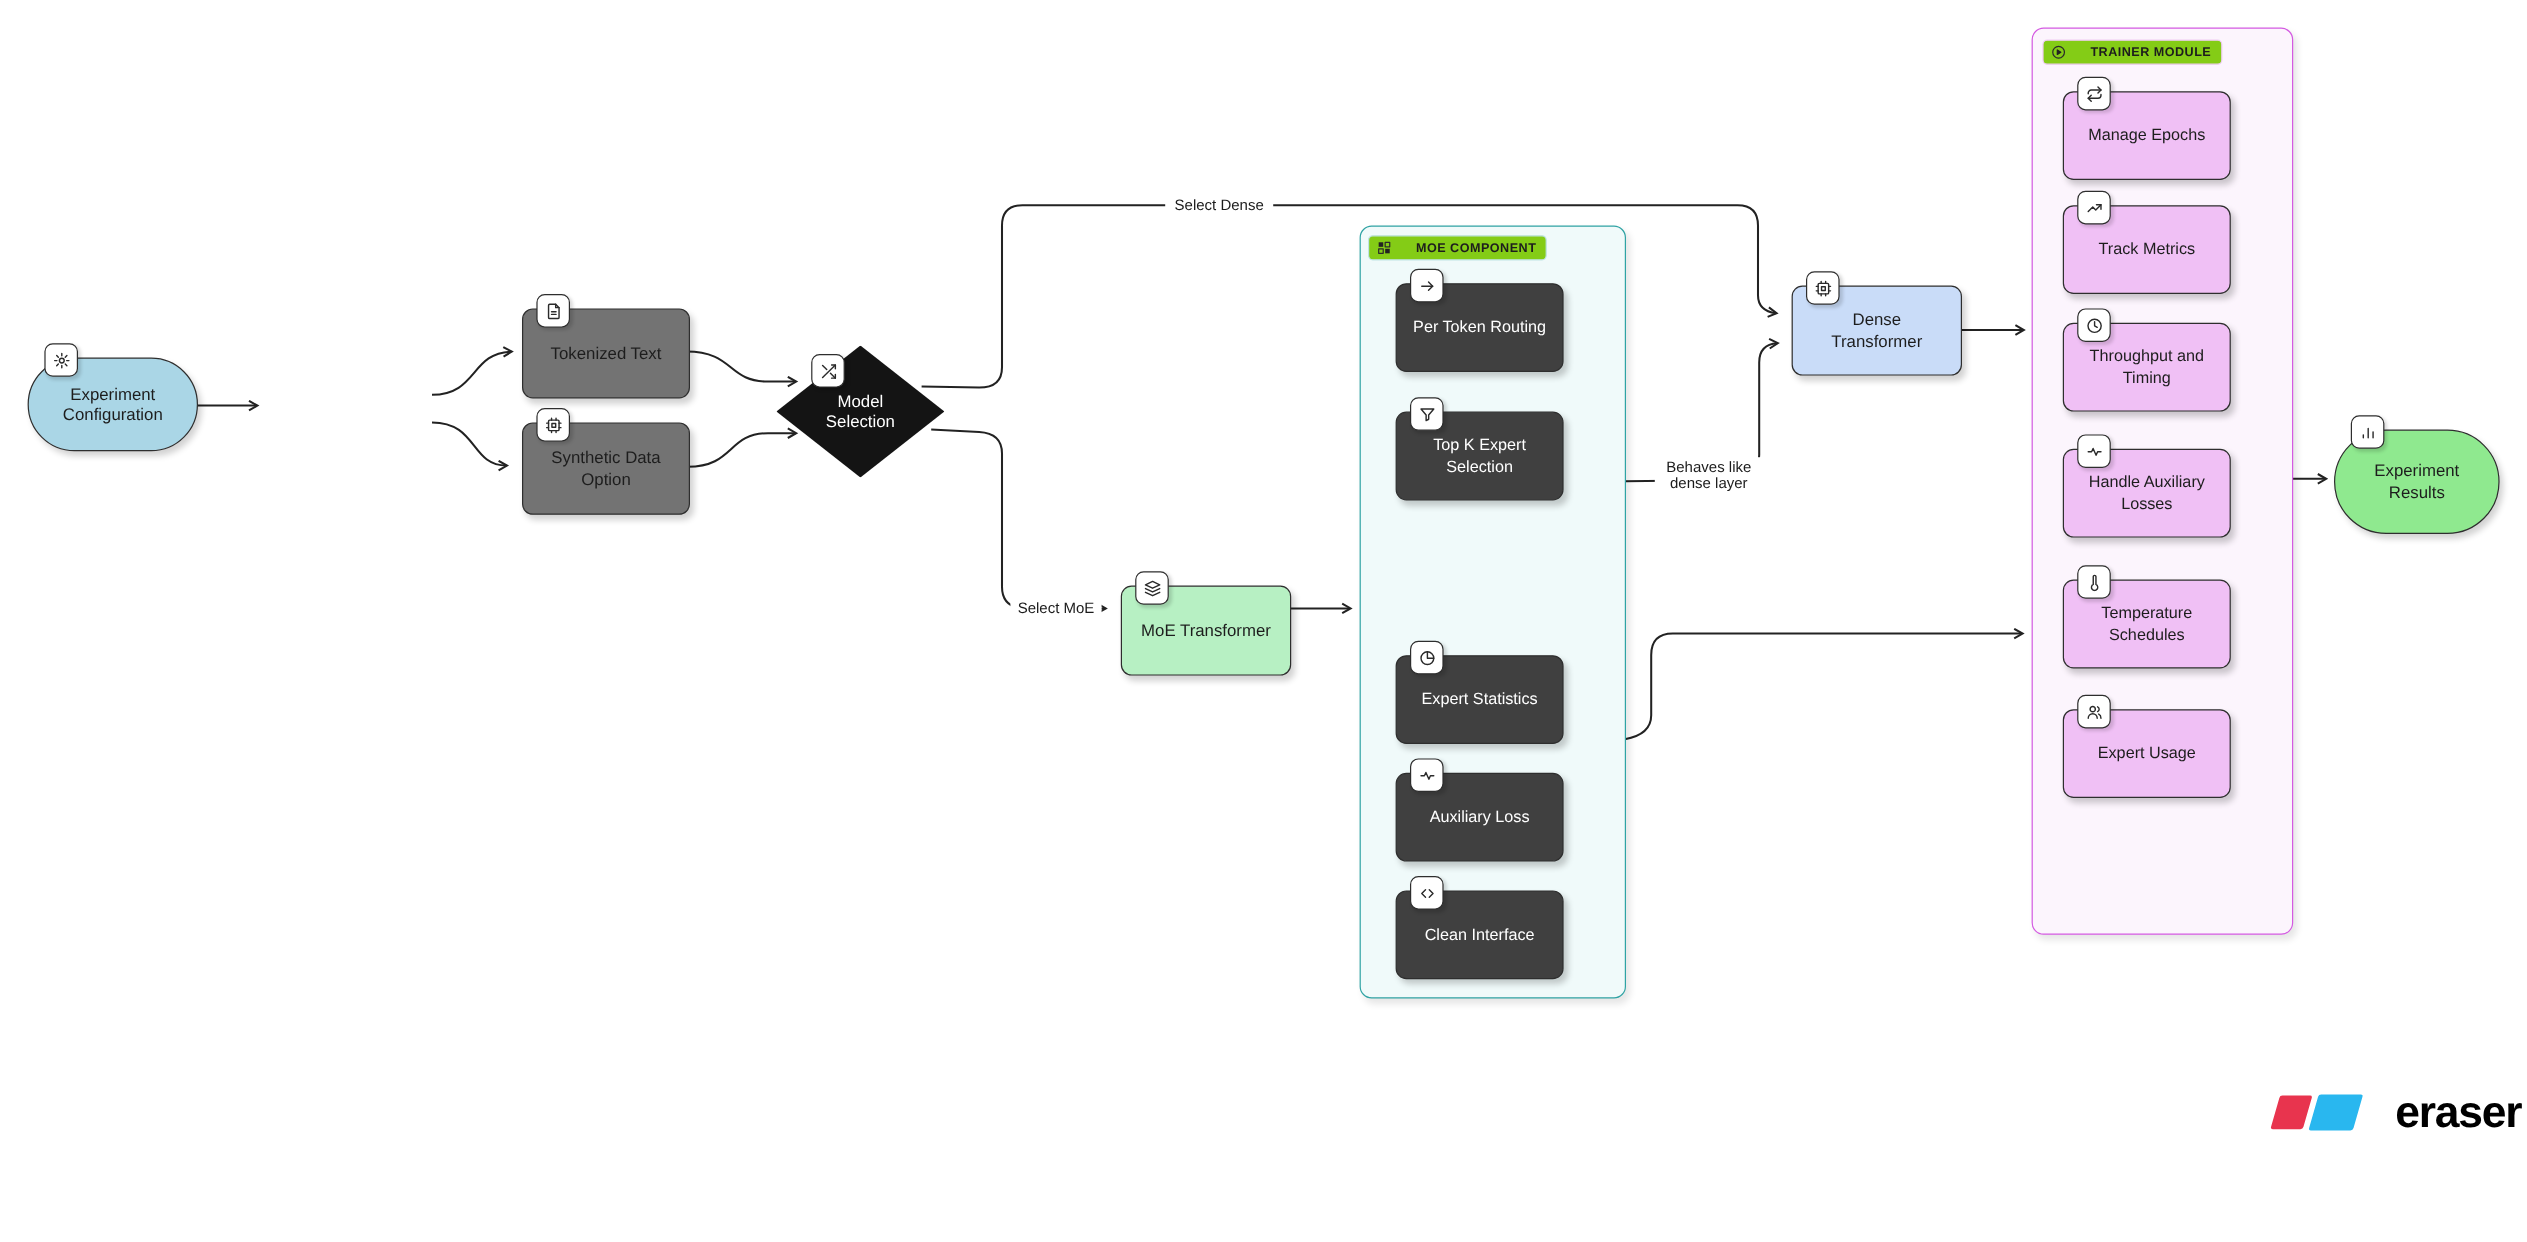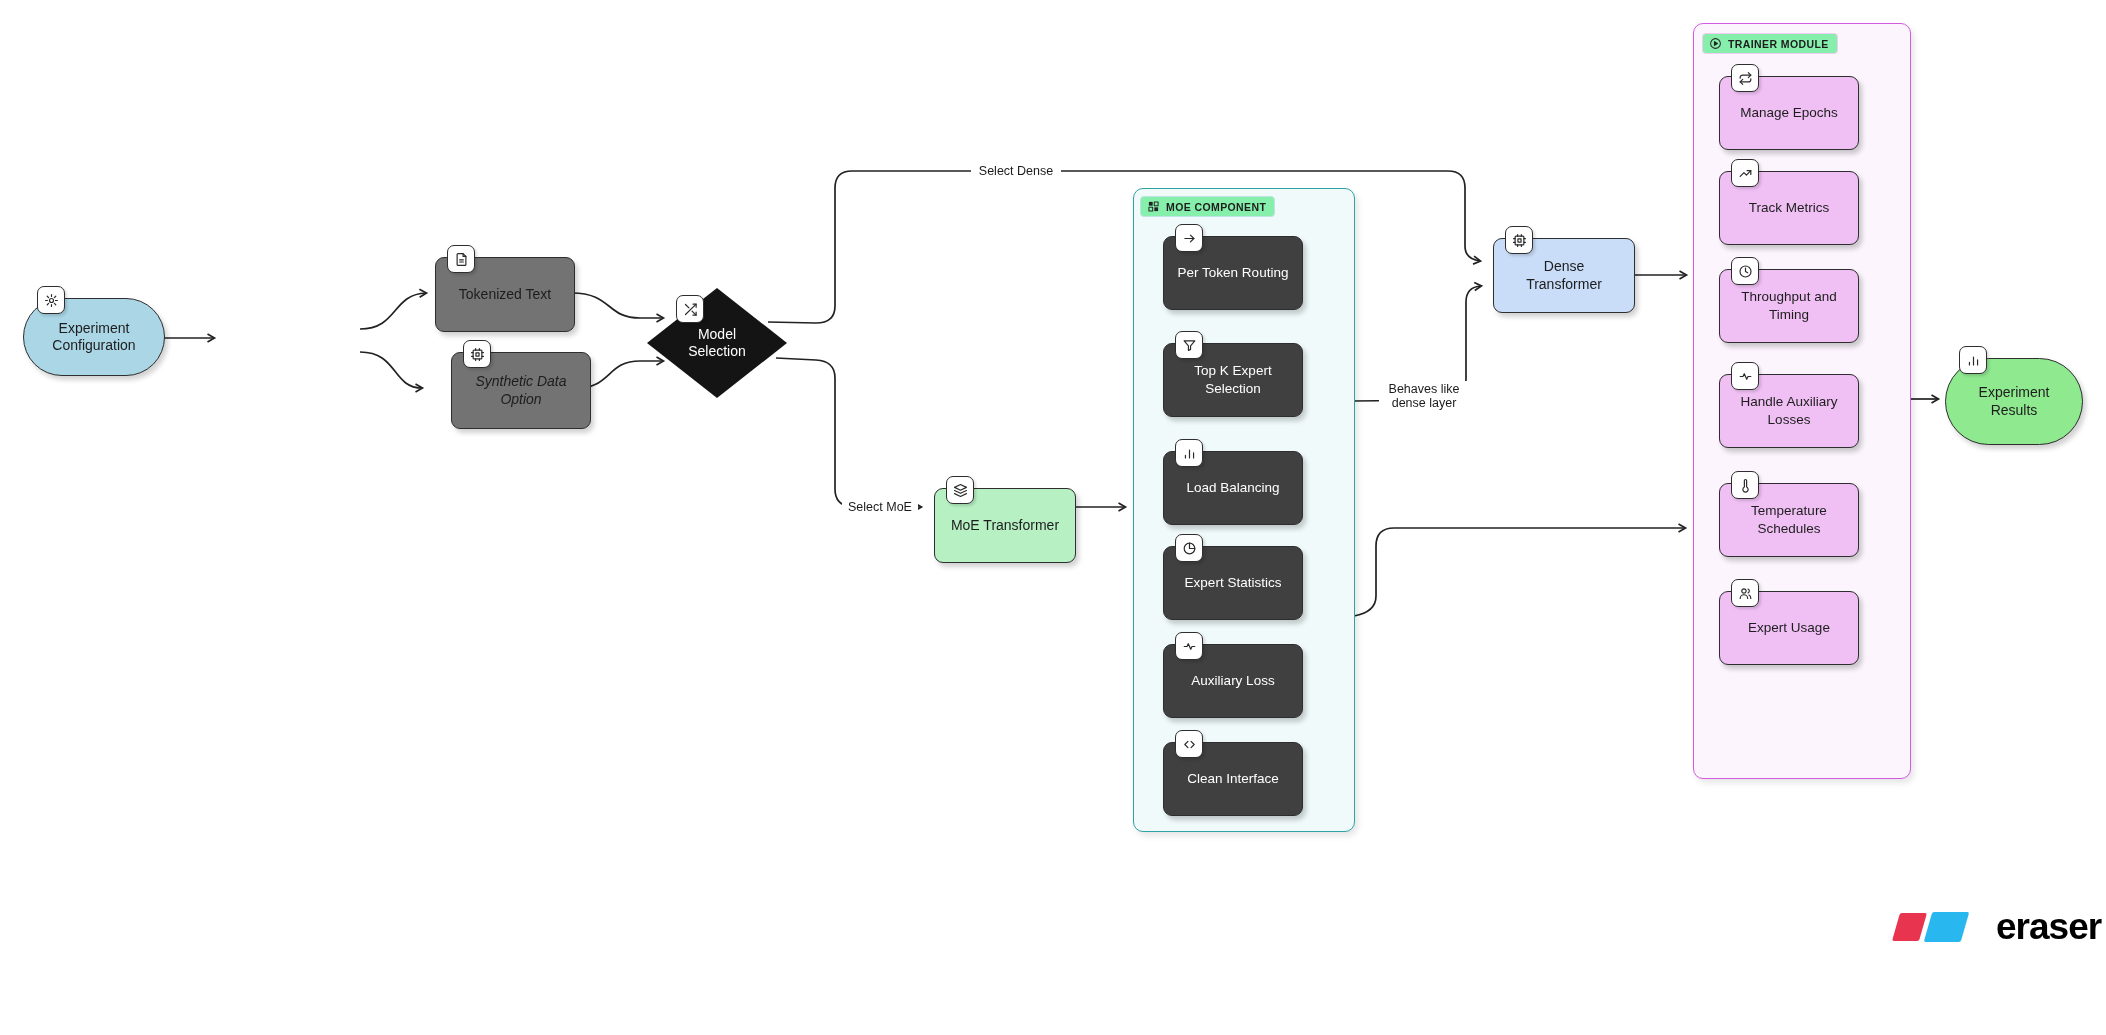--- a/index.html
+++ b/index.html
@@ -30,21 +30,21 @@
   .diamond-shape{position:absolute;inset:0;background:#141414;
       clip-path:polygon(50% 0,100% 50%,50% 100%,0 50%);
       filter:drop-shadow(3px 4px 4px rgba(0,0,0,.3));}
   .diamond-label{position:absolute;inset:0;display:flex;align-items:center;justify-content:center;
       color:#fff;font-size:14px;line-height:1.25;text-align:center;z-index:3;}
   .diamond-label span{max-width:86px;}
 
   .group{position:absolute;z-index:2;border-radius:10px;box-shadow:3px 4px 6px rgba(0,0,0,.10);}
   .moe-group{background:#f0fafa;border:1.7px solid #2fa3a4;}
   .trainer-group{background:#fcf5fd;border:1.7px solid #d45ae2;}
-  .gchip{position:absolute;display:inline-flex;align-items:center;gap:6px;background:#86efac;
+  .gchip{position:absolute;display:inline-flex;align-items:center;gap:20px;background:#84cc16;
          border-radius:4px;padding:3px 8px 3px 6px;font-size:10.5px;font-weight:bold;
          letter-spacing:.4px;color:#1d1d1d;z-index:3;white-space:nowrap;}
   .moe-chip{border:1px solid #bfe3e4;left:6px;top:7px;}
   .trainer-chip{border:1px solid #f0ccf4;left:8px;top:9px;}
   .gchip svg{width:13px;height:13px;}
 
   .item{position:absolute;width:138px;height:72px;border:1.7px solid #2e2e2e;border-radius:9px;
         display:flex;align-items:center;justify-content:center;text-align:center;
         font-size:13.5px;line-height:1.3;box-shadow:3px 4px 5px rgba(0,0,0,.20);z-index:2;}
   .moe-item{background:#404040;color:#fff;}
@@ -100,21 +100,21 @@
     <span class="badge" style="left:11px;top:-13px;">
       <svg class="ic" viewBox="0 0 24 24">
           <path d="M14.5 2.5h-8A1.5 1.5 0 0 0 5 4v16a1.5 1.5 0 0 0 1.5 1.5h11A1.5 1.5 0 0 0 19 20V7z"></path>
           <path d="M14.5 2.5V7H19"></path>
           <path d="M9 12.5h6M9 16h6"></path>
         </svg>
     </span>
     <span class="nlabel">Tokenized Text</span>
   </div>
 
-  <div class="node yellow" style="left:451px;top:352px;width:138px;height:75px;font-style:italic;">
+  <div class="node yellow" style="left:435px;top:352px;width:138px;height:75px;">
     <span class="badge" style="left:11px;top:-13px;">
       <svg class="ic" viewBox="0 0 24 24">
           <rect x="5" y="5" width="14" height="14" rx="1.5"></rect>
           <rect x="9.5" y="9.5" width="5" height="5"></rect>
           <path d="M9 2.5v2.5M15 2.5v2.5M9 19v2.5M15 19v2.5M2.5 9h2.5M2.5 15h2.5M19 9h2.5M19 15h2.5"></path>
         </svg>
     </span>
     <span class="nlabel">Synthetic Data Option</span>
   </div>
 
@@ -188,28 +188,20 @@
 
     <div class="item moe-item" style="left:29px;top:154px;text-align:center;">
       <span class="badge" style="left:11px;top:-13px;">
         <svg class="ic" viewBox="0 0 24 24">
             <path d="M3.5 4.5h17l-6.8 8v5.7l-3.4 1.8v-7.5z"></path>
           </svg>
       </span>
       <span class="nlabel">Top K Expert Selection</span>
     </div>
 
-    <div class="item moe-item" style="left:29px;top:262px;">
-      <span class="badge" style="left:11px;top:-13px;">
-        <svg class="ic" viewBox="0 0 24 24">
-            <path d="M5.5 19v-4M12 19V6.5M18.5 19v-8"></path>
-          </svg>
-      </span>
-      <span class="nlabel">Load Balancing</span>
-    </div>
 
     <div class="item moe-item" style="left:29px;top:357px;">
       <span class="badge" style="left:11px;top:-13px;">
         <svg class="ic" viewBox="0 0 24 24">
             <circle cx="12" cy="12" r="8.5"></circle>
             <path d="M12 12V3.5M12 12h8.5"></path>
           </svg>
       </span>
       <span class="nlabel">Expert Statistics</span>
     </div>

